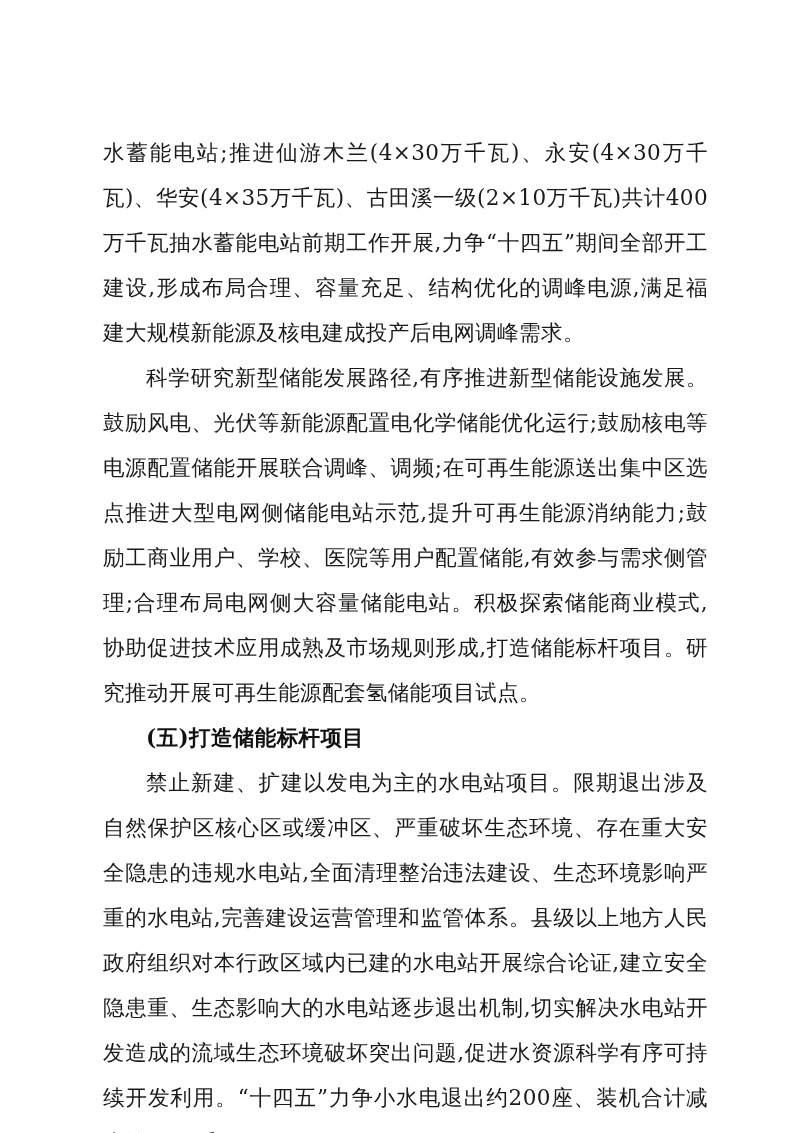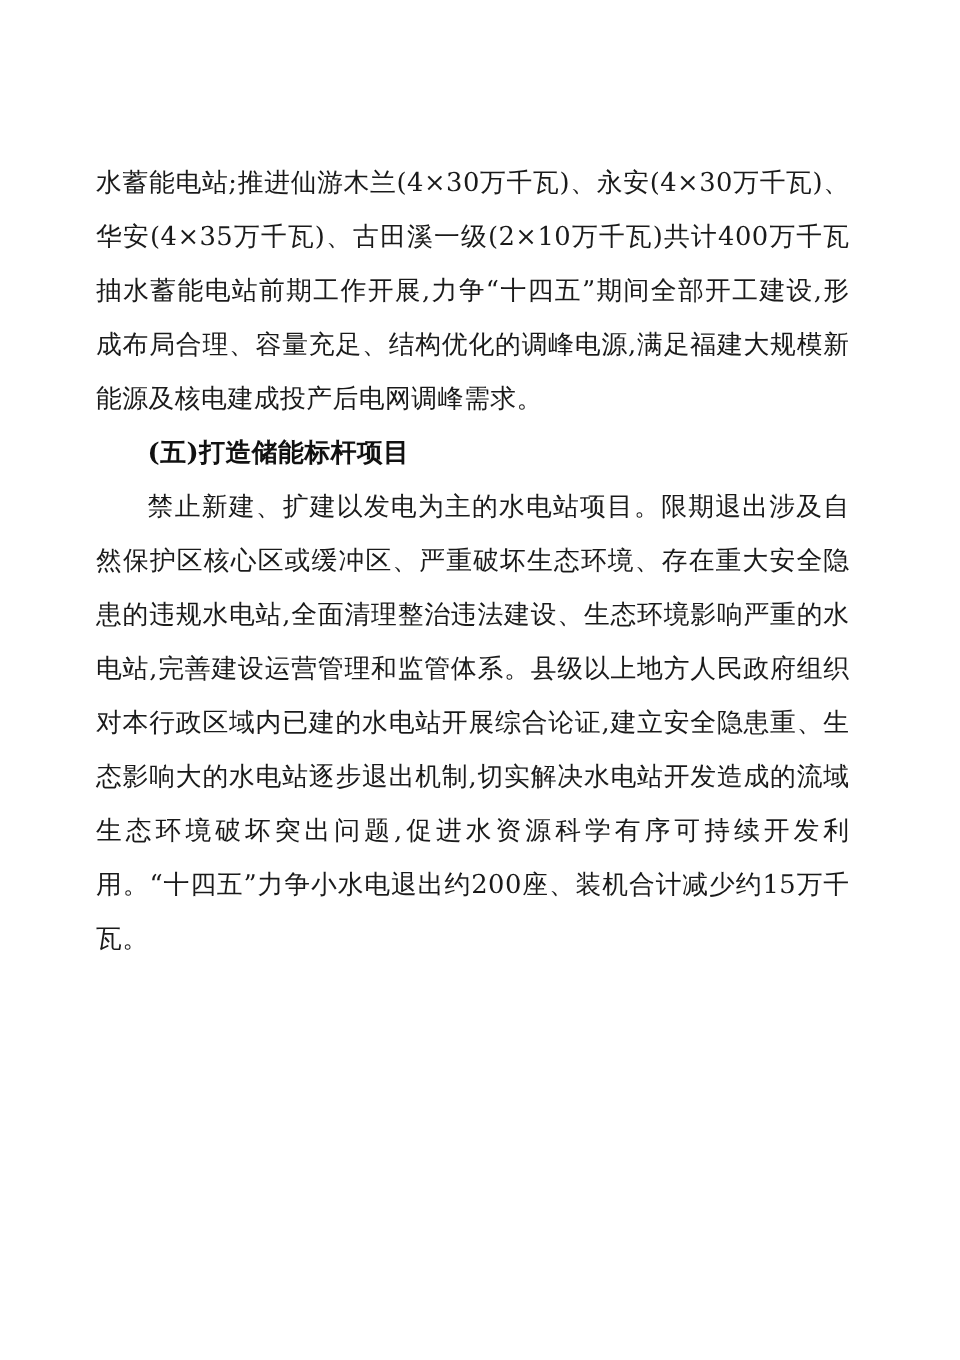--- a/index.html
+++ b/index.html
@@ -15,21 +15,21 @@
     position: relative;
     overflow: hidden;
   }
   .page {
     position: absolute;
     left: 0;
     top: 0;
     width: 800px;
     height: 1133px;
     box-sizing: border-box;
-    padding: 130px 92px 0 80px;
+    padding: 130px 92px 0 103px;
   }
   .body-text {
     font-size: 21.5px;
     line-height: 45px;
     text-align: justify;
     text-justify: inter-ideograph;
     letter-spacing: 0.4px;
     color: #1a1a1a;
   }
   p {
@@ -59,19 +59,20 @@
     font-family: "DejaVu Serif", "Liberation Serif", serif;
   }
 </style>
 </head>
 <body>
 
 <div class="page">
 
   <p class="body-text">水蓄能电站;推进仙游木兰(4×30万千瓦)、永安(4×30万千瓦)、华安(4×35万千瓦)、古田溪一级(2×10万千瓦)共计400万千瓦抽水蓄能电站前期工作开展,力争“十四五”期间全部开工建设,形成布局合理、容量充足、结构优化的调峰电源,满足福建大规模新能源及核电建成投产后电网调峰需求。</p>
 
+  <p class="body-text indent">科学研究新型储能发展路径,有序推进新型储能设施发展。鼓励风电、光伏等新能源配置电化学储能优化运行;鼓励核电等电源配置储能开展联合调峰、调频;在可再生能源送出集中区选点推进大型电网侧储能电站示范,提升可再生能源消纳能力;鼓励工商业用户、学校、医院等用户配置储能,有效参与需求侧管理;合理布局电网侧大容量储能电站。积极探索储能商业模式,协助促进技术应用成熟及市场规则形成,打造储能标杆项目。研究推动开展可再生能源配套氢储能项目试点。</p>
 
   <p class="section-heading">(五)打造储能标杆项目</p>
 
   <p class="body-text indent">禁止新建、扩建以发电为主的水电站项目。限期退出涉及自然保护区核心区或缓冲区、严重破坏生态环境、存在重大安全隐患的违规水电站,全面清理整治违法建设、生态环境影响严重的水电站,完善建设运营管理和监管体系。县级以上地方人民政府组织对本行政区域内已建的水电站开展综合论证,建立安全隐患重、生态影响大的水电站逐步退出机制,切实解决水电站开发造成的流域生态环境破坏突出问题,促进水资源科学有序可持续开发利用。“十四五”力争小水电退出约200座、装机合计减少约15万千瓦。</p>
 
 
 </div>
 
 </body></html>

